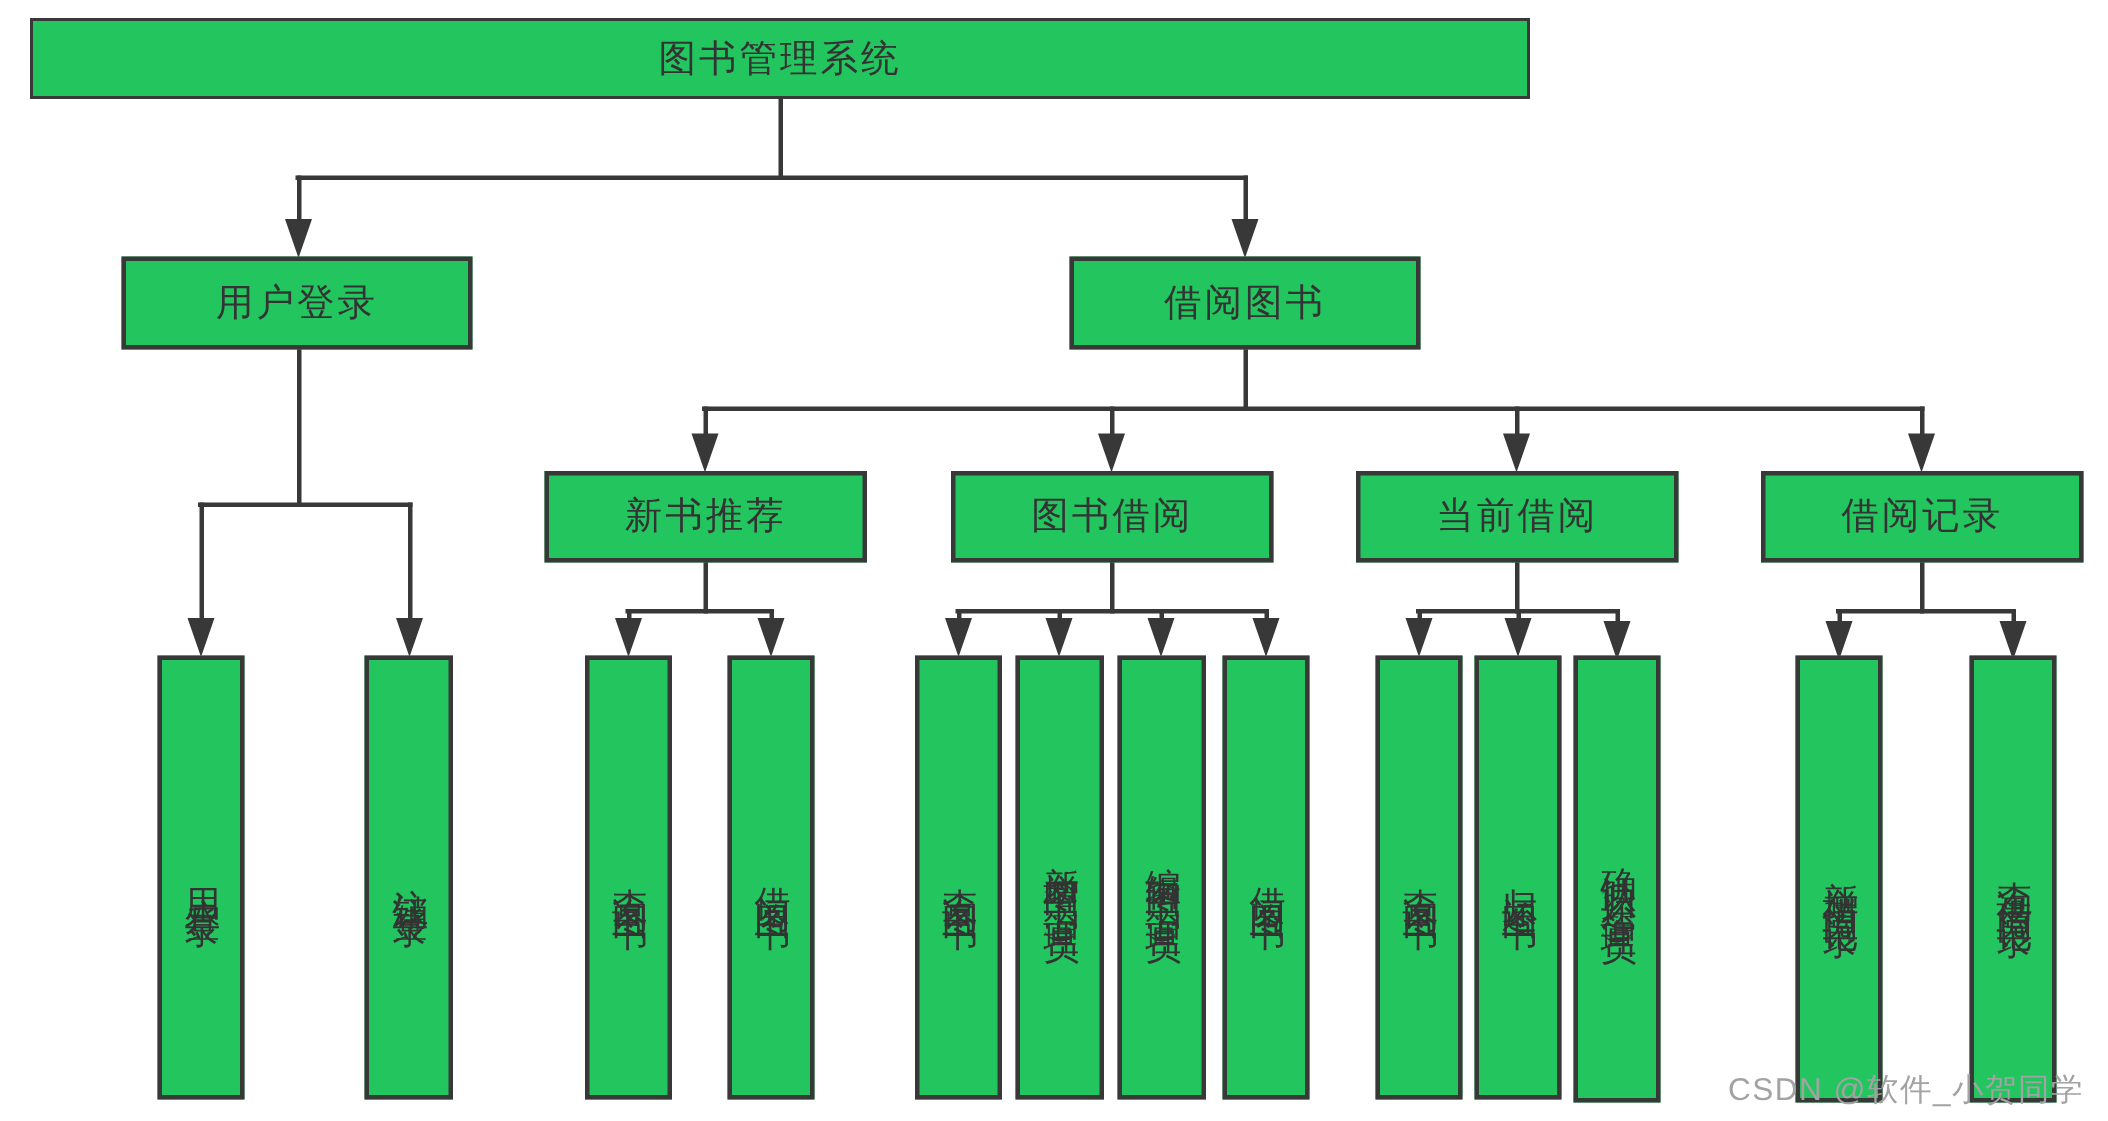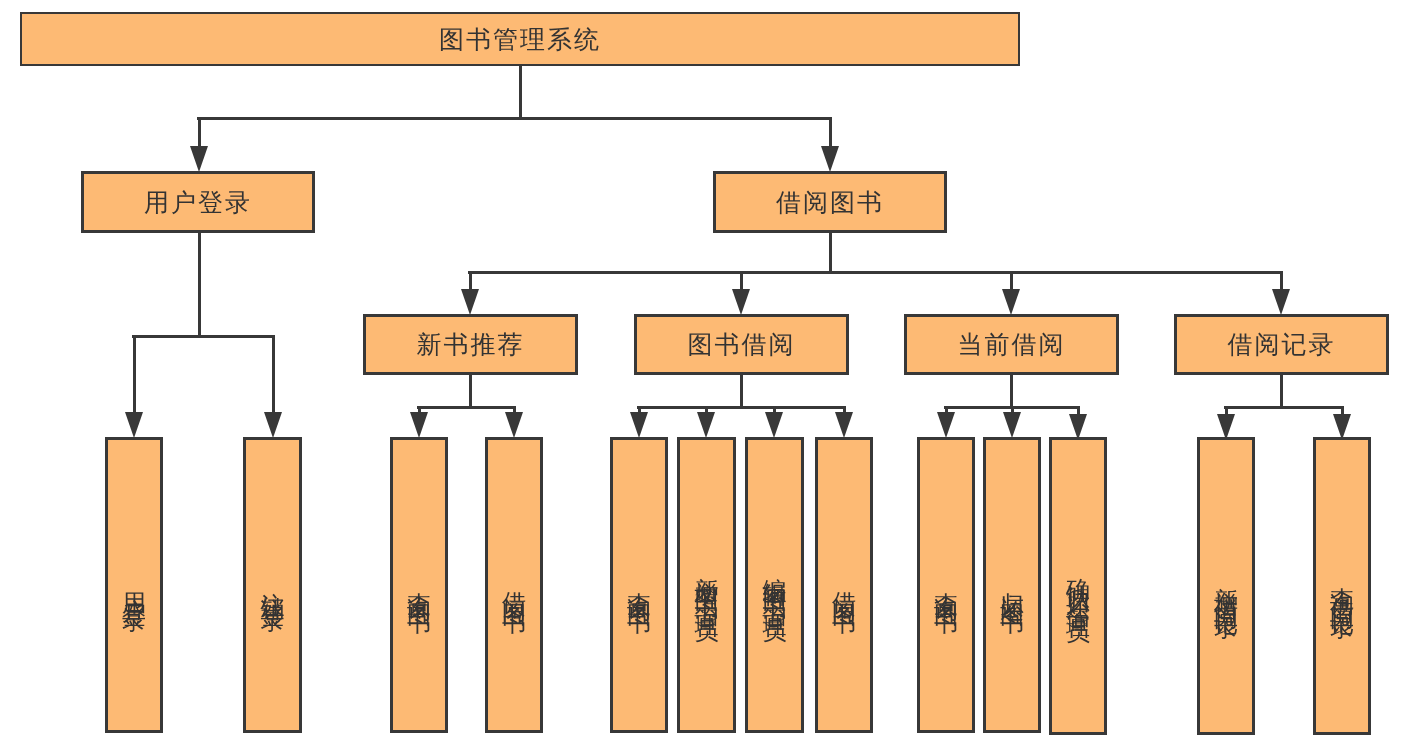--- a/index.html
+++ b/index.html
@@ -7,21 +7,21 @@
   body { font-family: "Liberation Sans", sans-serif; }
   #canvas {
     position: relative;
     width: 1405px;
     height: 747px;
     background: #ffffff;
     overflow: hidden;
   }
   .node {
     position: absolute;
-    background: #fdba74;
+    background: #22c55e;
     border: 3px solid #383838;
     color: #333333;
     display: flex;
     align-items: center;
     justify-content: center;
     line-height: 1;
     white-space: nowrap;
   }
   .node.title { border-width: 2px; font-size: 25px; letter-spacing: 2px; }
   .node.branch { font-size: 25px; letter-spacing: 2px; }
@@ -49,20 +49,21 @@
     letter-spacing: 1px;
     color: #a3a3a3;
     z-index: 30;
     white-space: nowrap;
   }
 </style>
 </head>
 <body>
 
 <div id="canvas" style="background: rgb(255, 255, 255);">
+  <div id="watermark" style="color: rgb(163, 163, 163);">CSDN @软件_小贺同学</div>
 <div class="seg" style="background: rgb(56, 56, 56); left: 518.5px; top: 65px; width: 3px; height: 55px;"></div>
     <div class="seg" style="background: rgb(56, 56, 56); left: 197px; top: 116.5px; width: 635px; height: 3px;"></div>
     <div class="seg" style="background: rgb(56, 56, 56); left: 197.5px; top: 232px; width: 3px; height: 106px;"></div>
     <div class="seg" style="background: rgb(56, 56, 56); left: 132px; top: 334.5px; width: 143px; height: 3px;"></div>
     <div class="seg" style="background: rgb(56, 56, 56); left: 828.5px; top: 232px; width: 3px; height: 42px;"></div>
     <div class="seg" style="background: rgb(56, 56, 56); left: 468px; top: 270.5px; width: 815px; height: 3px;"></div>
     <div class="seg" style="background: rgb(56, 56, 56); left: 468.5px; top: 374px; width: 3px; height: 35px;"></div>
     <div class="seg" style="background: rgb(56, 56, 56); left: 417px; top: 405.5px; width: 99px; height: 3px;"></div>
     <div class="seg" style="background: rgb(56, 56, 56); left: 739.5px; top: 374px; width: 3px; height: 35px;"></div>
     <div class="seg" style="background: rgb(56, 56, 56); left: 637px; top: 405.5px; width: 209px; height: 3px;"></div>

